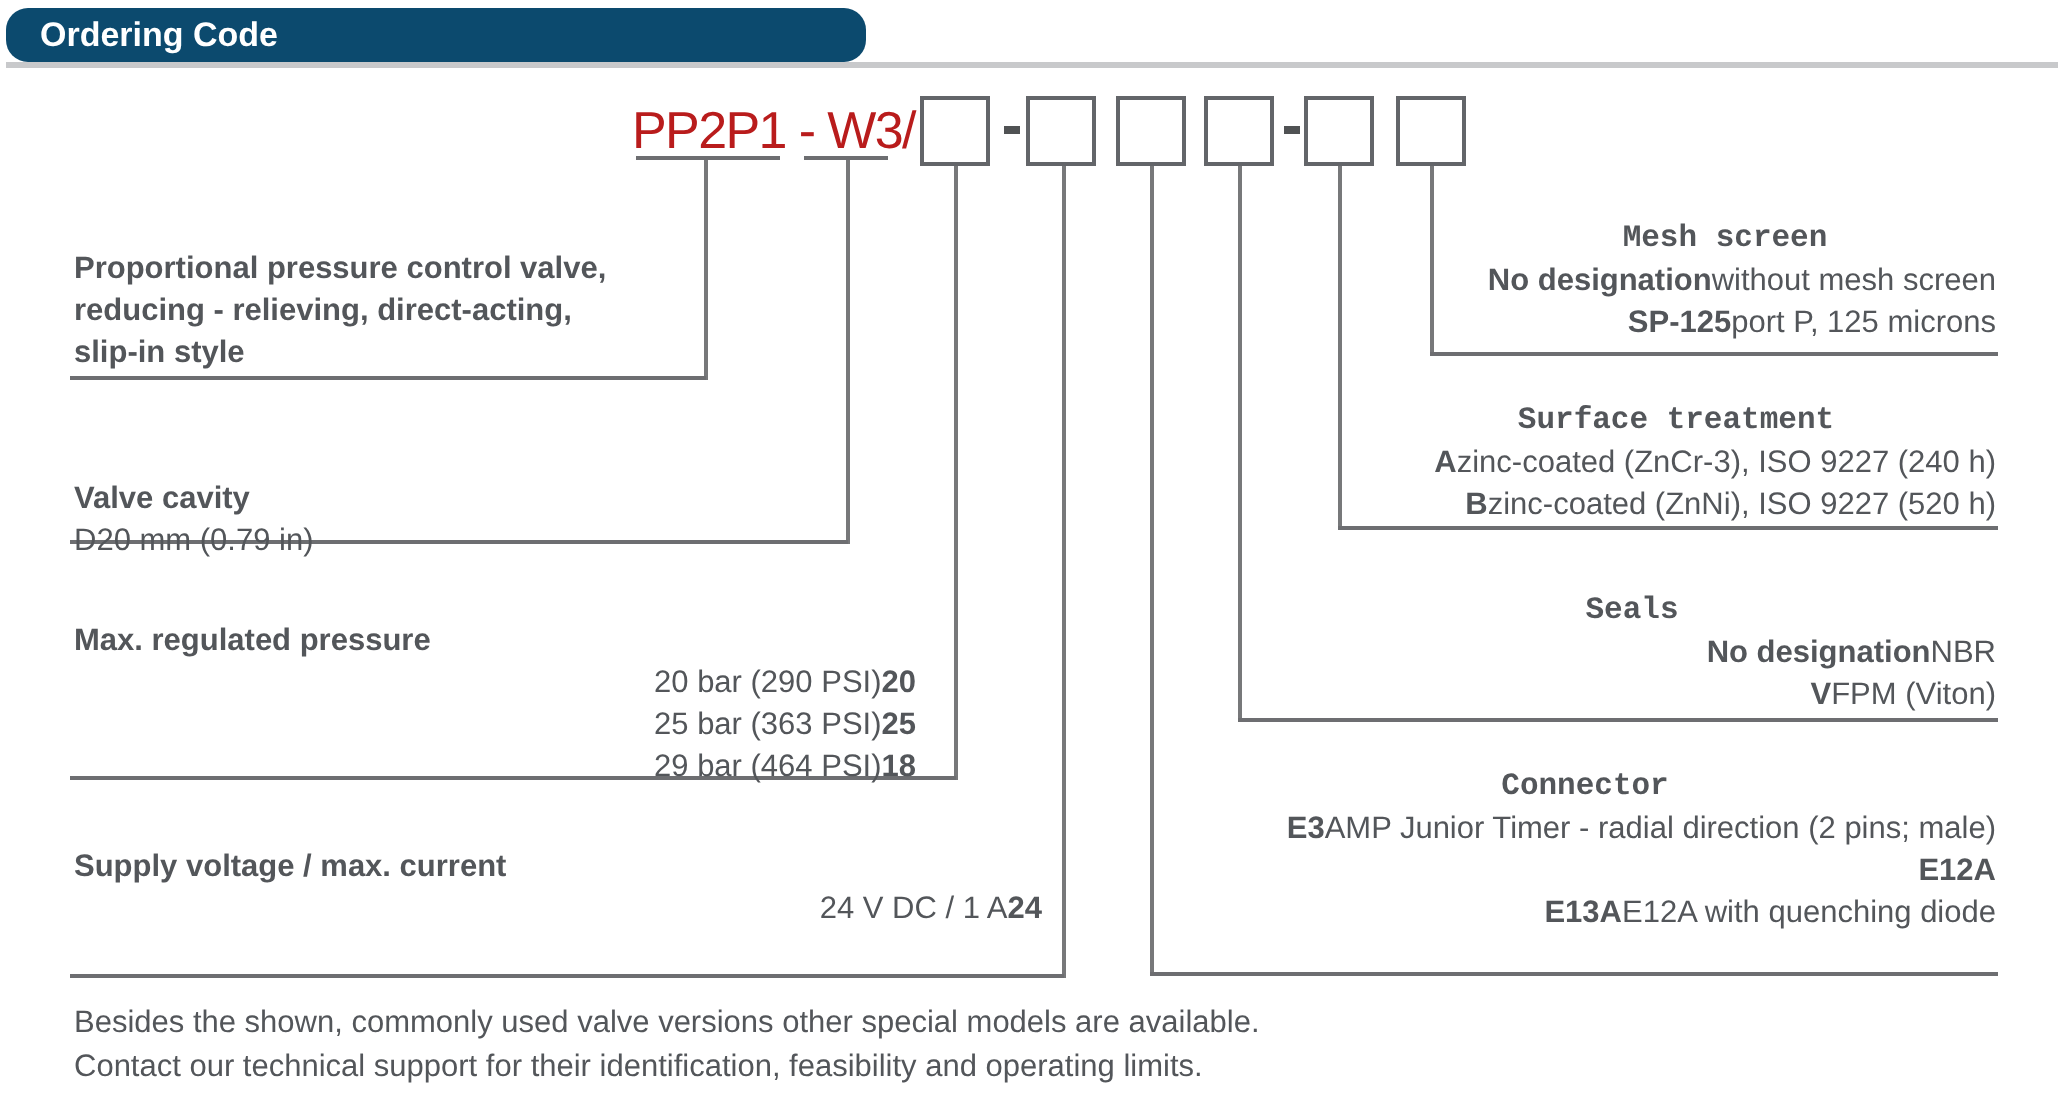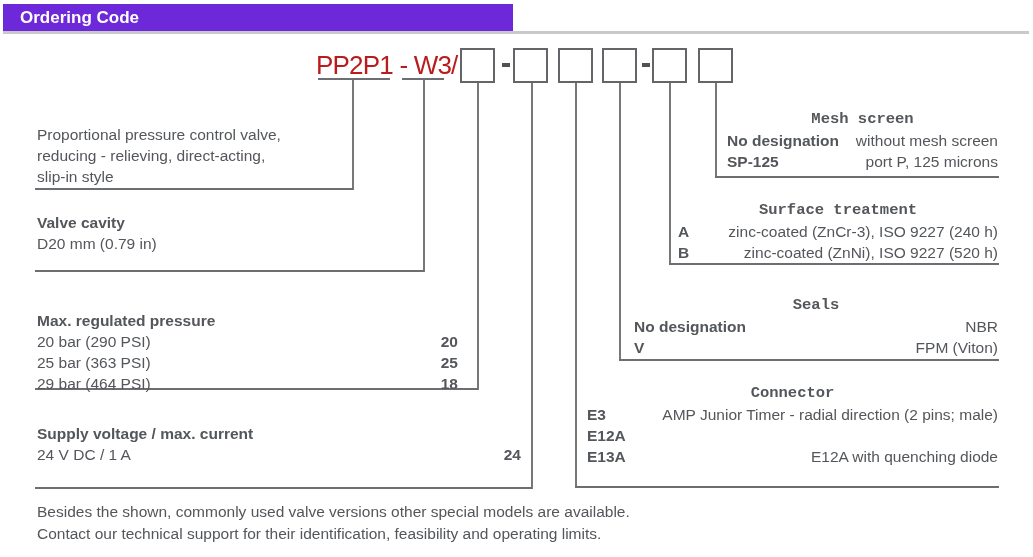--- a/index.html
+++ b/index.html
@@ -1,36 +1,36 @@
 <!DOCTYPE html>
 <html><head>
 <meta charset="utf-8">
 <style>
   html,body{margin:0;padding:0;background:#ffffff;}
   .page{position:relative;width:1033px;height:557px;background:#fff;overflow:hidden;
         font-family:"Liberation Sans",sans-serif;color:#53565a;font-size:15.5px;}
 
-  .header-bar{position:absolute;left:3px;top:4px;width:510px;height:27px;background:#6d28d9;}
+  .header-bar{position:absolute;left:3px;top:4px;width:430px;height:27px;background:#0c4a6e;border-radius:11px;}
   .header-title{display:block;padding-left:17px;line-height:27px;font-weight:bold;font-size:17px;color:#ffffff;}
   .header-shadow{position:absolute;left:3px;top:31px;width:1026px;height:3px;background:#c8c9cb;}
 
   .code-text{position:absolute;left:316px;top:50px;font-weight:normal;font-size:26px;
              letter-spacing:-0.8px;color:#b91c1c;white-space:nowrap;}
   .code-box{position:absolute;top:48px;width:31px;height:31px;border:2px solid #636569;background:#fff;}
   .box-dash{position:absolute;top:63px;width:8px;height:4px;background:#505254;}
 
   .h-line{position:absolute;height:2px;background:#6d6e71;}
   .v-line{position:absolute;width:1.5px;background:#77787a;}
 
   .sec{position:absolute;line-height:21px;}
   .sec-title{font-weight:bold;}
-  .row{display:flex;justify-content:space-between;}
+  .row{display:flex;justify-content:flex-end;}
   .codecol{font-weight:bold;}
   .rsec .sec-title{text-align:center;font-family:Liberation Mono, monospace;}
-  .desc div{font-weight:normal;}
+  .desc div{font-weight:bold;}
   .footer{position:absolute;left:37px;top:501px;line-height:21.5px;}
 </style>
 </head>
 <body>
 
 <div class="page">
 
   <div class="header-bar">
     <span class="header-title">Ordering Code</span>
   </div>
@@ -68,21 +68,21 @@
   <div class="h-line" style="left:669px;top:263px;width:330px"></div>
   <div class="h-line" style="left:619px;top:359px;width:380px"></div>
   <div class="h-line" style="left:575px;top:486px;width:424px"></div>
 
   <div class="sec desc" style="left:37px;top:124px">
     <div>Proportional pressure control valve,</div>
     <div>reducing - relieving, direct-acting,</div>
     <div>slip-in style</div>
   </div>
 
-  <div class="sec" style="left:37px;top:212px">
+  <div class="sec" style="left:37px;top:239px">
     <div class="sec-title">Valve cavity</div>
     <div>D20 mm (0.79 in)</div>
   </div>
 
   <div class="sec" style="left:37px;top:310px;width:421px">
     <div class="sec-title">Max. regulated pressure</div>
     <div class="row">
       <span>20 bar (290 PSI)</span>
       <span class="codecol">20</span>
     </div>

